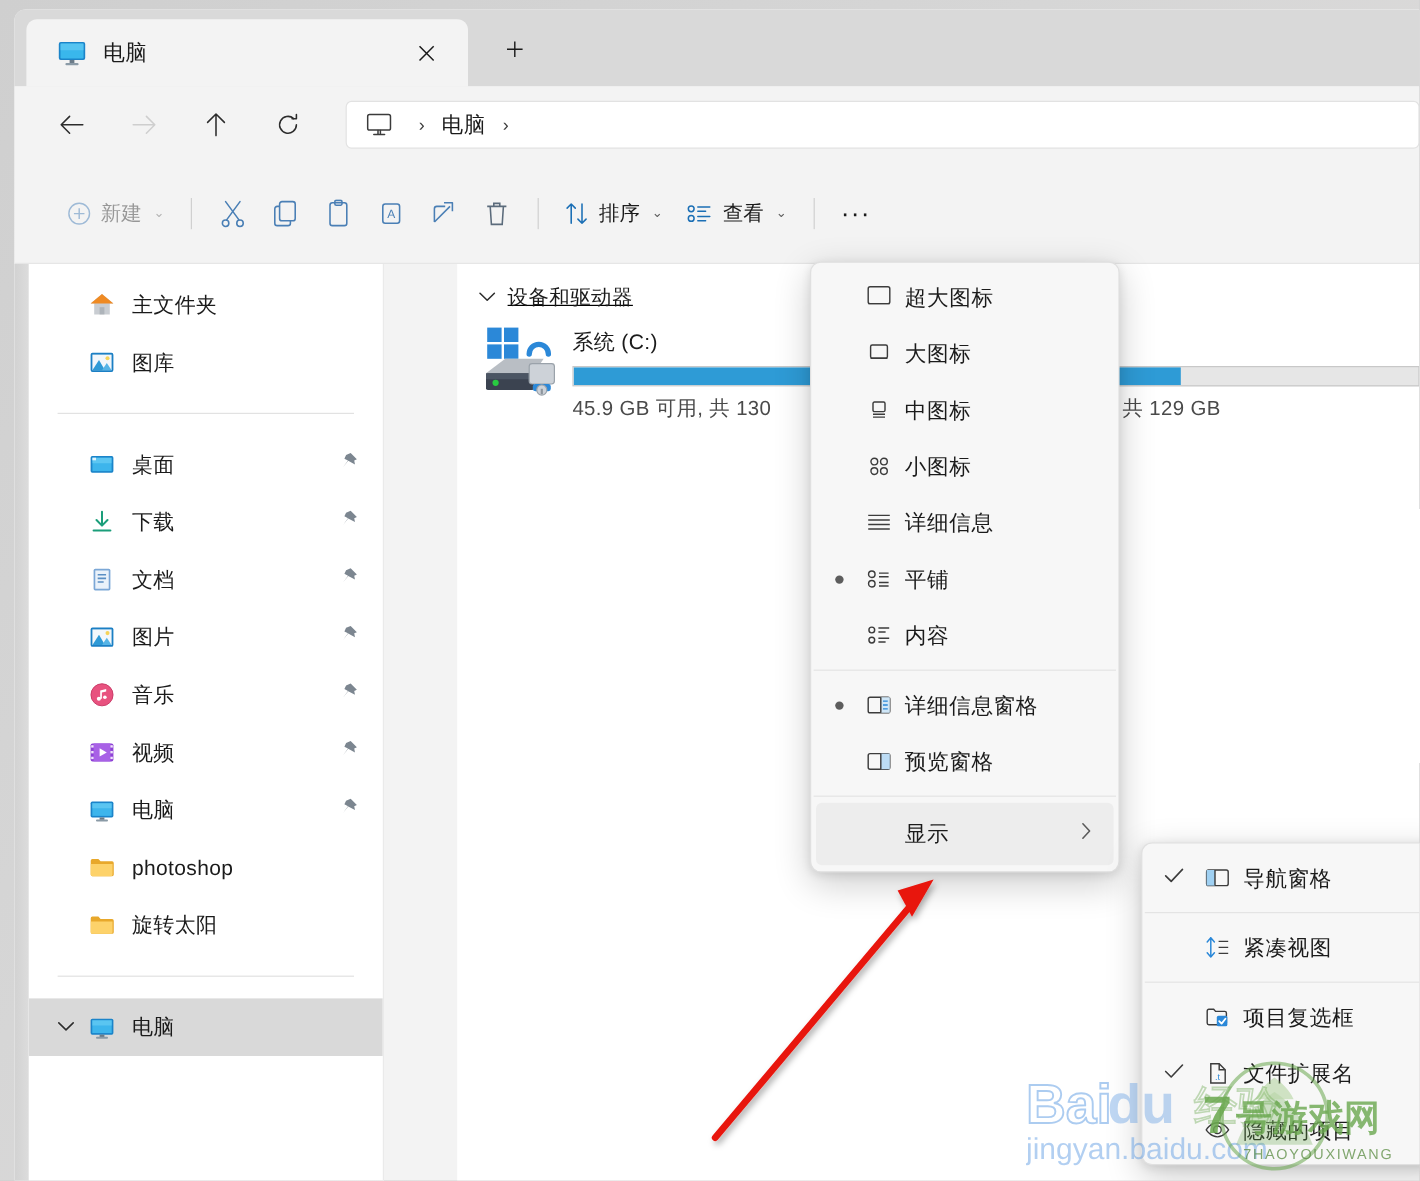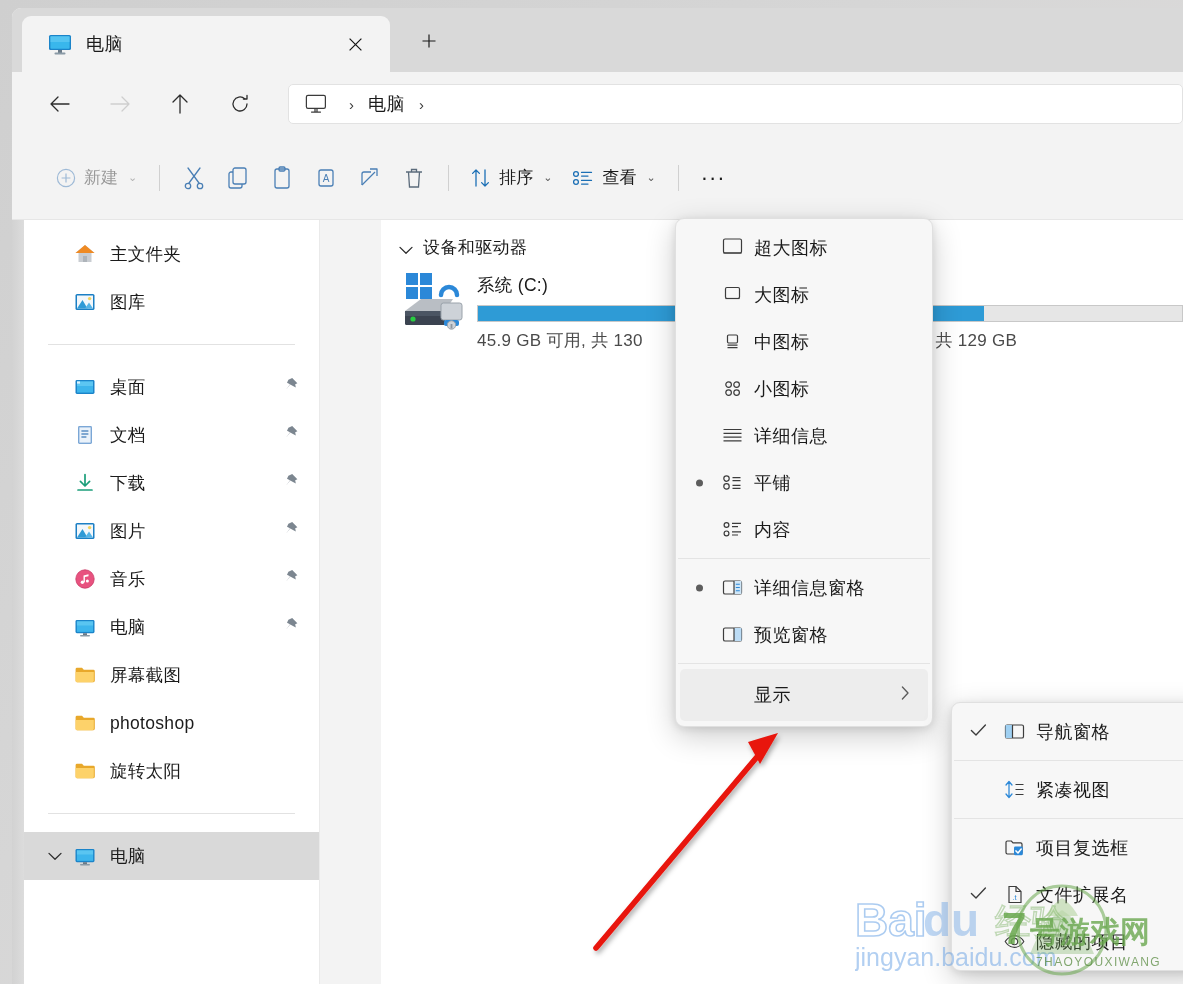--- a/index.html
+++ b/index.html
@@ -153,23 +153,24 @@
   }
   .np-chev { position: absolute; left: 24px; top: 50%; transform: translateY(-50%); }
 
   .content-pane {
     position: absolute; left: 369px; top: 0;
     right: 0; height: 100%;
     background: #ffffff;
     overflow: hidden;
   }
   .group-head {
-    display: flex; align-items: flex-end;
+    display: flex; align-items: center;
     padding: 16px 0 6px 18px;
     cursor: default;
+    text-decoration: underline;
   }
   .group-head .gh-chev { margin-right: 10px; }
   .group-head .gh-label { font-size: 17px; color: #1b1b1b; letter-spacing: .4px; }
 
   .tiles { display: flex; padding-left: 22px; padding-top: 6px; gap: 18px; }
   .tile { display: flex; width: 488px; cursor: default; justify-content: space-between; }
   .tile-icon { width: 66px; height: 62px; flex: 0 0 auto; margin-right: 8px; }
   .tile-body { flex: 1 1 auto; padding-top: 2px; min-width: 0; }
   .tile-name { font-size: 17.5px; color: #1b1b1b; letter-spacing: .3px; margin-bottom: 8px; }
   .bar-track {
@@ -417,41 +418,41 @@
             <span class="np-pin">
               <svg width="17" height="17" viewBox="0 0 17 17">
                 <path d="M10.2 1.6 15.4 6.8l-2.2 1 .6 3.2-5.6-3-4.4 5.4 4.2-5.6-3-1.6 1.4-3z" fill="#7c8690"></path>
               </svg>
             </span>
           </div>
 
           <div class="np-item">
             <span class="np-ico">
               <svg width="22" height="22" viewBox="0 0 22 22">
+                <path d="M11 2.5v11M6.4 9.4 11 14l4.6-4.6" fill="none" stroke="#1b9e7a" stroke-width="1.7" stroke-linecap="round" stroke-linejoin="round"></path>
+                <path d="M4 18h14" stroke="#1b9e7a" stroke-width="1.7" stroke-linecap="round"></path>
+              </svg>
+            </span>
+            <span class="np-label">下载</span>
+            <span class="np-pin">
+              <svg width="17" height="17" viewBox="0 0 17 17">
+                <path d="M10.2 1.6 15.4 6.8l-2.2 1 .6 3.2-5.6-3-4.4 5.4 4.2-5.6-3-1.6 1.4-3z" fill="#7c8690"></path>
+              </svg>
+            </span>
+          </div>
+
+          <div class="np-item">
+            <span class="np-ico">
+              <svg width="22" height="22" viewBox="0 0 22 22">
                 <rect x="4" y="2" width="14" height="18" rx="1.4" fill="#7ba7d6"></rect>
                 <rect x="5.4" y="3.4" width="11.2" height="15.2" fill="#eaf2fa"></rect>
                 <path d="M7.4 7h7M7.4 10h7M7.4 13h5" stroke="#5b8fc4" stroke-width="1.3"></path>
               </svg>
             </span>
             <span class="np-label">文档</span>
-            <span class="np-pin">
-              <svg width="17" height="17" viewBox="0 0 17 17">
-                <path d="M10.2 1.6 15.4 6.8l-2.2 1 .6 3.2-5.6-3-4.4 5.4 4.2-5.6-3-1.6 1.4-3z" fill="#7c8690"></path>
-              </svg>
-            </span>
-          </div>
-
-          <div class="np-item">
-            <span class="np-ico">
-              <svg width="22" height="22" viewBox="0 0 22 22">
-                <path d="M11 2.5v11M6.4 9.4 11 14l4.6-4.6" fill="none" stroke="#1b9e7a" stroke-width="1.7" stroke-linecap="round" stroke-linejoin="round"></path>
-                <path d="M4 18h14" stroke="#1b9e7a" stroke-width="1.7" stroke-linecap="round"></path>
-              </svg>
-            </span>
-            <span class="np-label">下载</span>
             <span class="np-pin">
               <svg width="17" height="17" viewBox="0 0 17 17">
                 <path d="M10.2 1.6 15.4 6.8l-2.2 1 .6 3.2-5.6-3-4.4 5.4 4.2-5.6-3-1.6 1.4-3z" fill="#7c8690"></path>
               </svg>
             </span>
           </div>
 
           <div class="np-item">
             <span class="np-ico">
               <svg width="22" height="22" viewBox="0 0 22 22">
@@ -481,48 +482,60 @@
               </svg>
             </span>
             <span class="np-label">音乐</span>
             <span class="np-pin">
               <svg width="17" height="17" viewBox="0 0 17 17">
                 <path d="M10.2 1.6 15.4 6.8l-2.2 1 .6 3.2-5.6-3-4.4 5.4 4.2-5.6-3-1.6 1.4-3z" fill="#7c8690"></path>
               </svg>
             </span>
           </div>
 
+          <div class="np-item">
+            <span class="np-ico">
+              <svg width="22" height="22" viewBox="0 0 22 22">
+                <rect x="1.5" y="3.5" width="19" height="15" rx="1.6" fill="#8e42d6"></rect>
+                <rect x="4" y="3.5" width="14" height="15" fill="#a861e6"></rect>
+                <rect x="2" y="5" width="2" height="2" fill="#f0e4fa"></rect>
+                <rect x="2" y="9.8" width="2" height="2" fill="#f0e4fa"></rect>
+                <rect x="2" y="14.6" width="2" height="2" fill="#f0e4fa"></rect>
+                <rect x="18" y="5" width="2" height="2" fill="#f0e4fa"></rect>
+                <rect x="18" y="9.8" width="2" height="2" fill="#f0e4fa"></rect>
+                <rect x="18" y="14.6" width="2" height="2" fill="#f0e4fa"></rect>
+                <path d="M9 7.5 15 11l-6 3.5z" fill="#ffffff"></path>
+              </svg>
+            </span>
+            <span class="np-label">视频</span>
+            <span class="np-pin">
+              <svg width="17" height="17" viewBox="0 0 17 17">
+                <path d="M10.2 1.6 15.4 6.8l-2.2 1 .6 3.2-5.6-3-4.4 5.4 4.2-5.6-3-1.6 1.4-3z" fill="#7c8690"></path>
+              </svg>
+            </span>
+          </div>
 
           <div class="np-item">
             <span class="np-ico">
               <svg width="22" height="22" viewBox="0 0 22 22">
                 <rect x="1.5" y="4" width="19" height="13.2" rx="1.4" fill="#1b84c9"></rect>
                 <rect x="2.9" y="5.3" width="16.2" height="10.6" fill="#3db5ec"></rect>
                 <path d="M2.9 5.3h16.2v4.2H2.9z" fill="#6ed0f5" opacity=".6"></path>
                 <rect x="9" y="17.2" width="4" height="2" fill="#6b7b88"></rect>
                 <rect x="6" y="19" width="10" height="1.6" rx=".8" fill="#8a9aa6"></rect>
               </svg>
             </span>
             <span class="np-label">电脑</span>
             <span class="np-pin">
               <svg width="17" height="17" viewBox="0 0 17 17">
                 <path d="M10.2 1.6 15.4 6.8l-2.2 1 .6 3.2-5.6-3-4.4 5.4 4.2-5.6-3-1.6 1.4-3z" fill="#7c8690"></path>
               </svg>
             </span>
           </div>
 
-          <div class="np-item">
-            <span class="np-ico">
-              <svg width="22" height="22" viewBox="0 0 22 22">
-                <path d="M1.6 5.2a1.4 1.4 0 0 1 1.4-1.4h5l1.8 2h9.6a1.4 1.4 0 0 1 1.4 1.4v9.6a1.4 1.4 0 0 1-1.4 1.4H3a1.4 1.4 0 0 1-1.4-1.4z" fill="#e8a82b"></path>
-                <path d="M1.6 8h18.2v8.8a1.4 1.4 0 0 1-1.4 1.4H3a1.4 1.4 0 0 1-1.4-1.4z" fill="#fdd26a"></path>
-              </svg>
-            </span>
-            <span class="np-label">屏幕截图</span>
-          </div>
 
           <div class="np-item">
             <span class="np-ico">
               <svg width="22" height="22" viewBox="0 0 22 22">
                 <path d="M1.6 5.2a1.4 1.4 0 0 1 1.4-1.4h5l1.8 2h9.6a1.4 1.4 0 0 1 1.4 1.4v9.6a1.4 1.4 0 0 1-1.4 1.4H3a1.4 1.4 0 0 1-1.4-1.4z" fill="#e8a82b"></path>
                 <path d="M1.6 8h18.2v8.8a1.4 1.4 0 0 1-1.4 1.4H3a1.4 1.4 0 0 1-1.4-1.4z" fill="#fdd26a"></path>
               </svg>
             </span>
             <span class="np-label">photoshop</span>
           </div>

